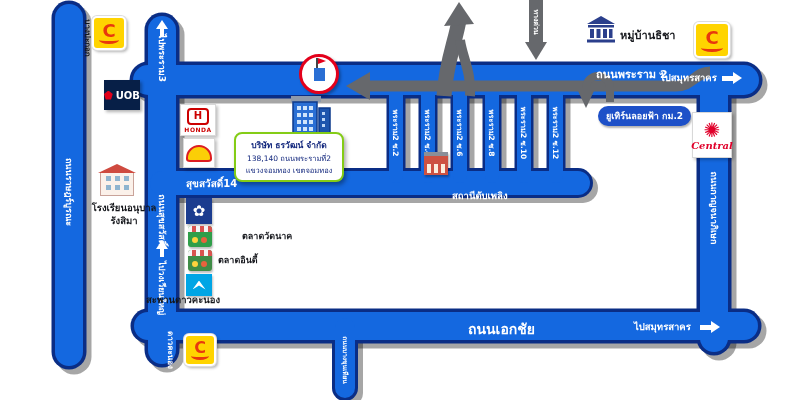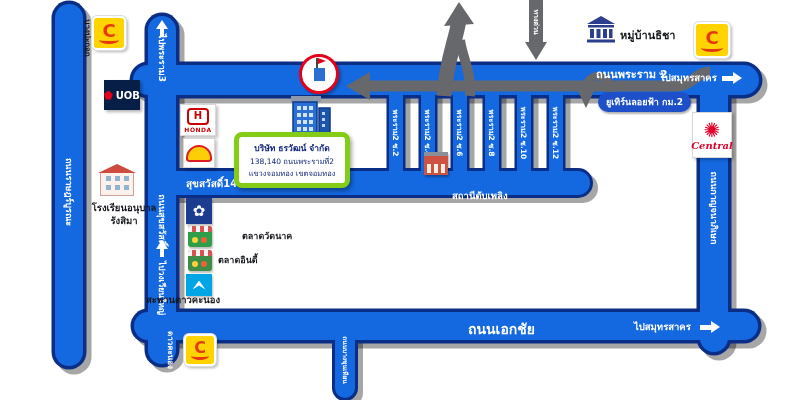--- a/index.html
+++ b/index.html
@@ -77,21 +77,21 @@
   .bpkring::before{content:"";position:absolute;left:4px;top:-3px;width:3px;height:16px;background:#e2001a;}
   .bpkring::after{content:"";position:absolute;top:4px;left:-3px;width:16px;height:3px;background:#e2001a;}
   
   .cflower{color:#e0002a;font-size:20px;line-height:1;}
   .ctext{color:#e0002a;font-family:"DejaVu Serif",serif;font-style:italic;
          font-size:10px;font-weight:bold;}
   
   .pill{position:absolute;background:#1d50c8;color:#fff;font-size:9px;font-weight:bold;
         padding:3px 8px;border-radius:10px;box-shadow:1px 2px 2px rgba(0,0,0,.3);white-space:nowrap;}
   
-  .cocard{position:absolute;width:100px;background:#fff;border:5px solid #84cc16;border-radius:8px;
+  .cocard{position:absolute;width:100px;background:#fff;border:2px solid #84cc16;border-radius:8px;
         padding:4px 3px;text-align:center;box-shadow:2px 3px 4px rgba(0,0,0,.35);}
   .cocard .l1{font-size:8.5px;font-weight:bold;color:#12277d;}
   .cocard .l2{font-size:7.5px;color:#12277d;}
   .callout{position:absolute;width:34px;height:34px;border-radius:50%;background:#fff;
         border:3px solid #e3001b;display:flex;align-items:center;justify-content:center;
         box-shadow:2px 2px 3px rgba(0,0,0,.3);}
   .mini-b{width:11px;height:13px;background:#2a6fd4;position:relative;}
   .mini-b::before{content:"";position:absolute;top:-10px;left:2px;width:2px;height:10px;background:#444;}
   .mini-b::after{content:"";position:absolute;top:-10px;left:4px;width:0;height:0;
         border-top:3.5px solid transparent;border-bottom:3.5px solid transparent;
@@ -206,21 +206,21 @@
   <div class="vlabel wt" style="left:460px;top:133px;font-size:7.5px;">พระราม2 ซ.6</div>
   <div class="vlabel wt" style="left:492px;top:133px;font-size:7.5px;">พระราม2 ซ.8</div>
   <div class="vlabel wt" style="left:524px;top:133px;font-size:7.5px;">พระราม2 ซ.10</div>
   <div class="vlabel wt" style="left:556px;top:133px;font-size:7.5px;">พระราม2 ซ.12</div>
 
   <div class="vlabel wt" style="left:345px;top:360px;font-size:6.5px;">ถนนบางขุนเทียน</div>
   <div class="vlabel wt" style="left:536px;top:22px;font-size:7px;">ทางด่วน</div>
 
   <div class="abs bk" style="left:146px;top:292px;font-size:9.5px;">สะพานดาวคะนอง</div>
 
-  <div class="pill" style="left:598px;top:92px;">ยูเทิร์นลอยฟ้า กม.2</div>
+  <div class="pill" style="left:598px;top:106px;">ยูเทิร์นลอยฟ้า กม.2</div>
 
   <div class="callout" style="left:299px;top:54px;">
     <span class="mini-b"></span>
   </div>
   <svg class="abs" style="left:290px;top:92px;" width="42" height="50" viewBox="0 0 42 50">
     <rect x="1" y="4" width="30" height="6" fill="#8d99ab"></rect>
     <rect x="3" y="10" width="24" height="38" fill="#2a6fd4" stroke="#0d3a8c" stroke-width="1.5"></rect>
     <g fill="#cfe4fb">
       <rect x="7" y="14" width="4" height="4"></rect>
         <rect x="13" y="14" width="4" height="4"></rect>

